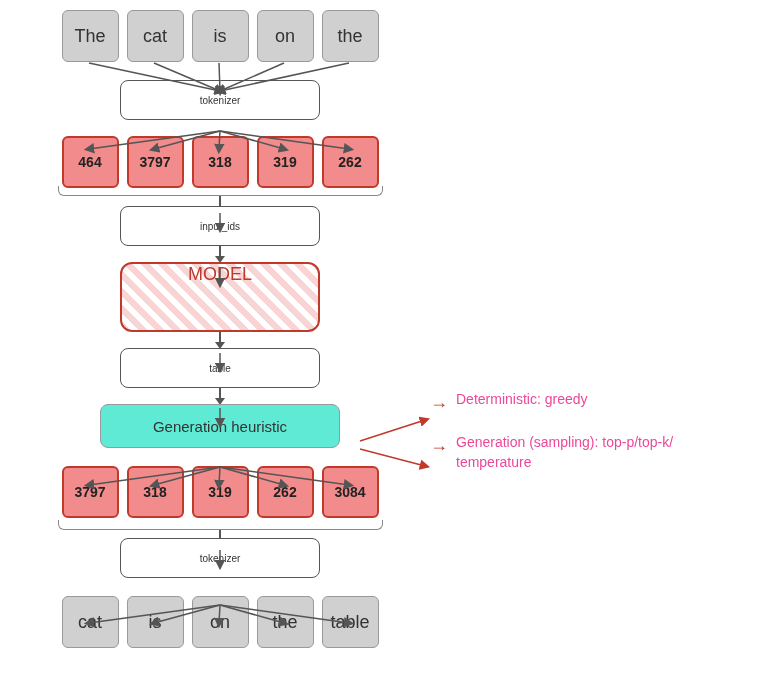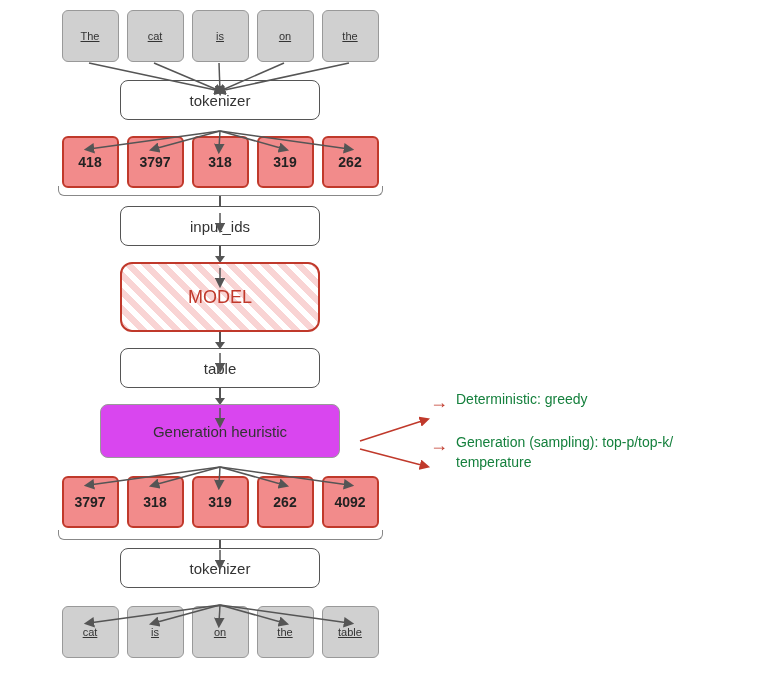--- a/index.html
+++ b/index.html
@@ -32,23 +32,22 @@
     
     .word-box {
       width: 57px;
       height: 52px;
       background: #d0d0d0;
       border: 1px solid #999;
       border-radius: 6px;
       display: flex;
       align-items: center;
       justify-content: center;
-      font-size: 11px;
+      font-size: 18px;
       color: #333;
-      text-decoration: underline;
     }
 
     
     .token-box {
       width: 57px;
       height: 52px;
       background: #f28b8b;
       border: 2px solid #c0392b;
       border-radius: 6px;
       display: flex;
@@ -61,58 +60,57 @@
 
     
     .process-box {
       width: 200px;
       height: 40px;
       border: 1.5px solid #555;
       border-radius: 8px;
       display: flex;
       align-items: center;
       justify-content: center;
-      font-size: 15px;
+      font-size: 10px;
       color: #333;
       background: #fff;
     }
 
     
     .model-box {
       width: 200px;
       height: 70px;
       border: 2px solid #c0392b;
       border-radius: 12px;
       display: flex;
-      align-items: center;
       justify-content: center;
       font-size: 18px;
       color: #c0392b;
       background: repeating-linear-gradient(
         45deg,
         #f9d4d4,
         #f9d4d4 6px,
         #fff 6px,
         #fff 12px
       );
       position: relative;
     }
 
     
     .gen-box {
       width: 240px;
-      height: 54px;
+      height: 44px;
       border: 1.5px solid #999;
       border-radius: 8px;
       display: flex;
       align-items: center;
       justify-content: center;
       font-size: 15px;
       color: #333;
-      background: #d946ef;
+      background: #5eead4;
     }
 
     
     .annotations {
       position: absolute;
       left: 430px;
       top: 390px;
       width: 300px;
     }
 
@@ -125,21 +123,21 @@
 
     .arrow-right {
       color: #c0392b;
       font-size: 18px;
       flex-shrink: 0;
       margin-top: 2px;
     }
 
     .annotation-text {
       font-size: 14px;
-      color: #15803d;
+      color: #ec4899;
       line-height: 1.4;
     }
 
     .bracket-box {
       border: 1.5px solid #888;
       border-top: none;
       width: 325px;
       height: 10px;
       border-radius: 0 0 6px 6px;
       margin-top: -2px;
@@ -166,21 +164,21 @@
 
   <div class="row">
     <div class="process-box">
       <span>tokenizer</span>
     </div>
   </div>
 
   <div style="height:16px;"></div>
 
   <div class="row" id="tokens-row">
-  <div class="token-box">418</div>
+  <div class="token-box">464</div>
       <div class="token-box">3797</div>
       <div class="token-box">318</div>
       <div class="token-box">319</div>
       <div class="token-box">262</div>
     </div>
 
   <div class="row">
     <div class="bracket-box"></div>
   </div>
 
@@ -235,21 +233,21 @@
     </div>
   </div>
 
   <div style="height:18px;"></div>
 
   <div class="row" id="output-tokens-row">
   <div class="token-box">3797</div>
       <div class="token-box">318</div>
       <div class="token-box">319</div>
       <div class="token-box">262</div>
-      <div class="token-box">4092</div>
+      <div class="token-box">3084</div>
     </div>
 
   <div class="row" style="margin-top:2px;">
     <div style="border:1.5px solid #888; border-top:none; width:325px; height:10px; border-radius:0 0 6px 6px;"></div>
   </div>
 
   <div style="height:8px; display:flex; justify-content:center;">
     <svg width="2" height="8">
         <line x1="1" y1="0" x2="1" y2="8" stroke="#555" stroke-width="2"></line>
       </svg>

